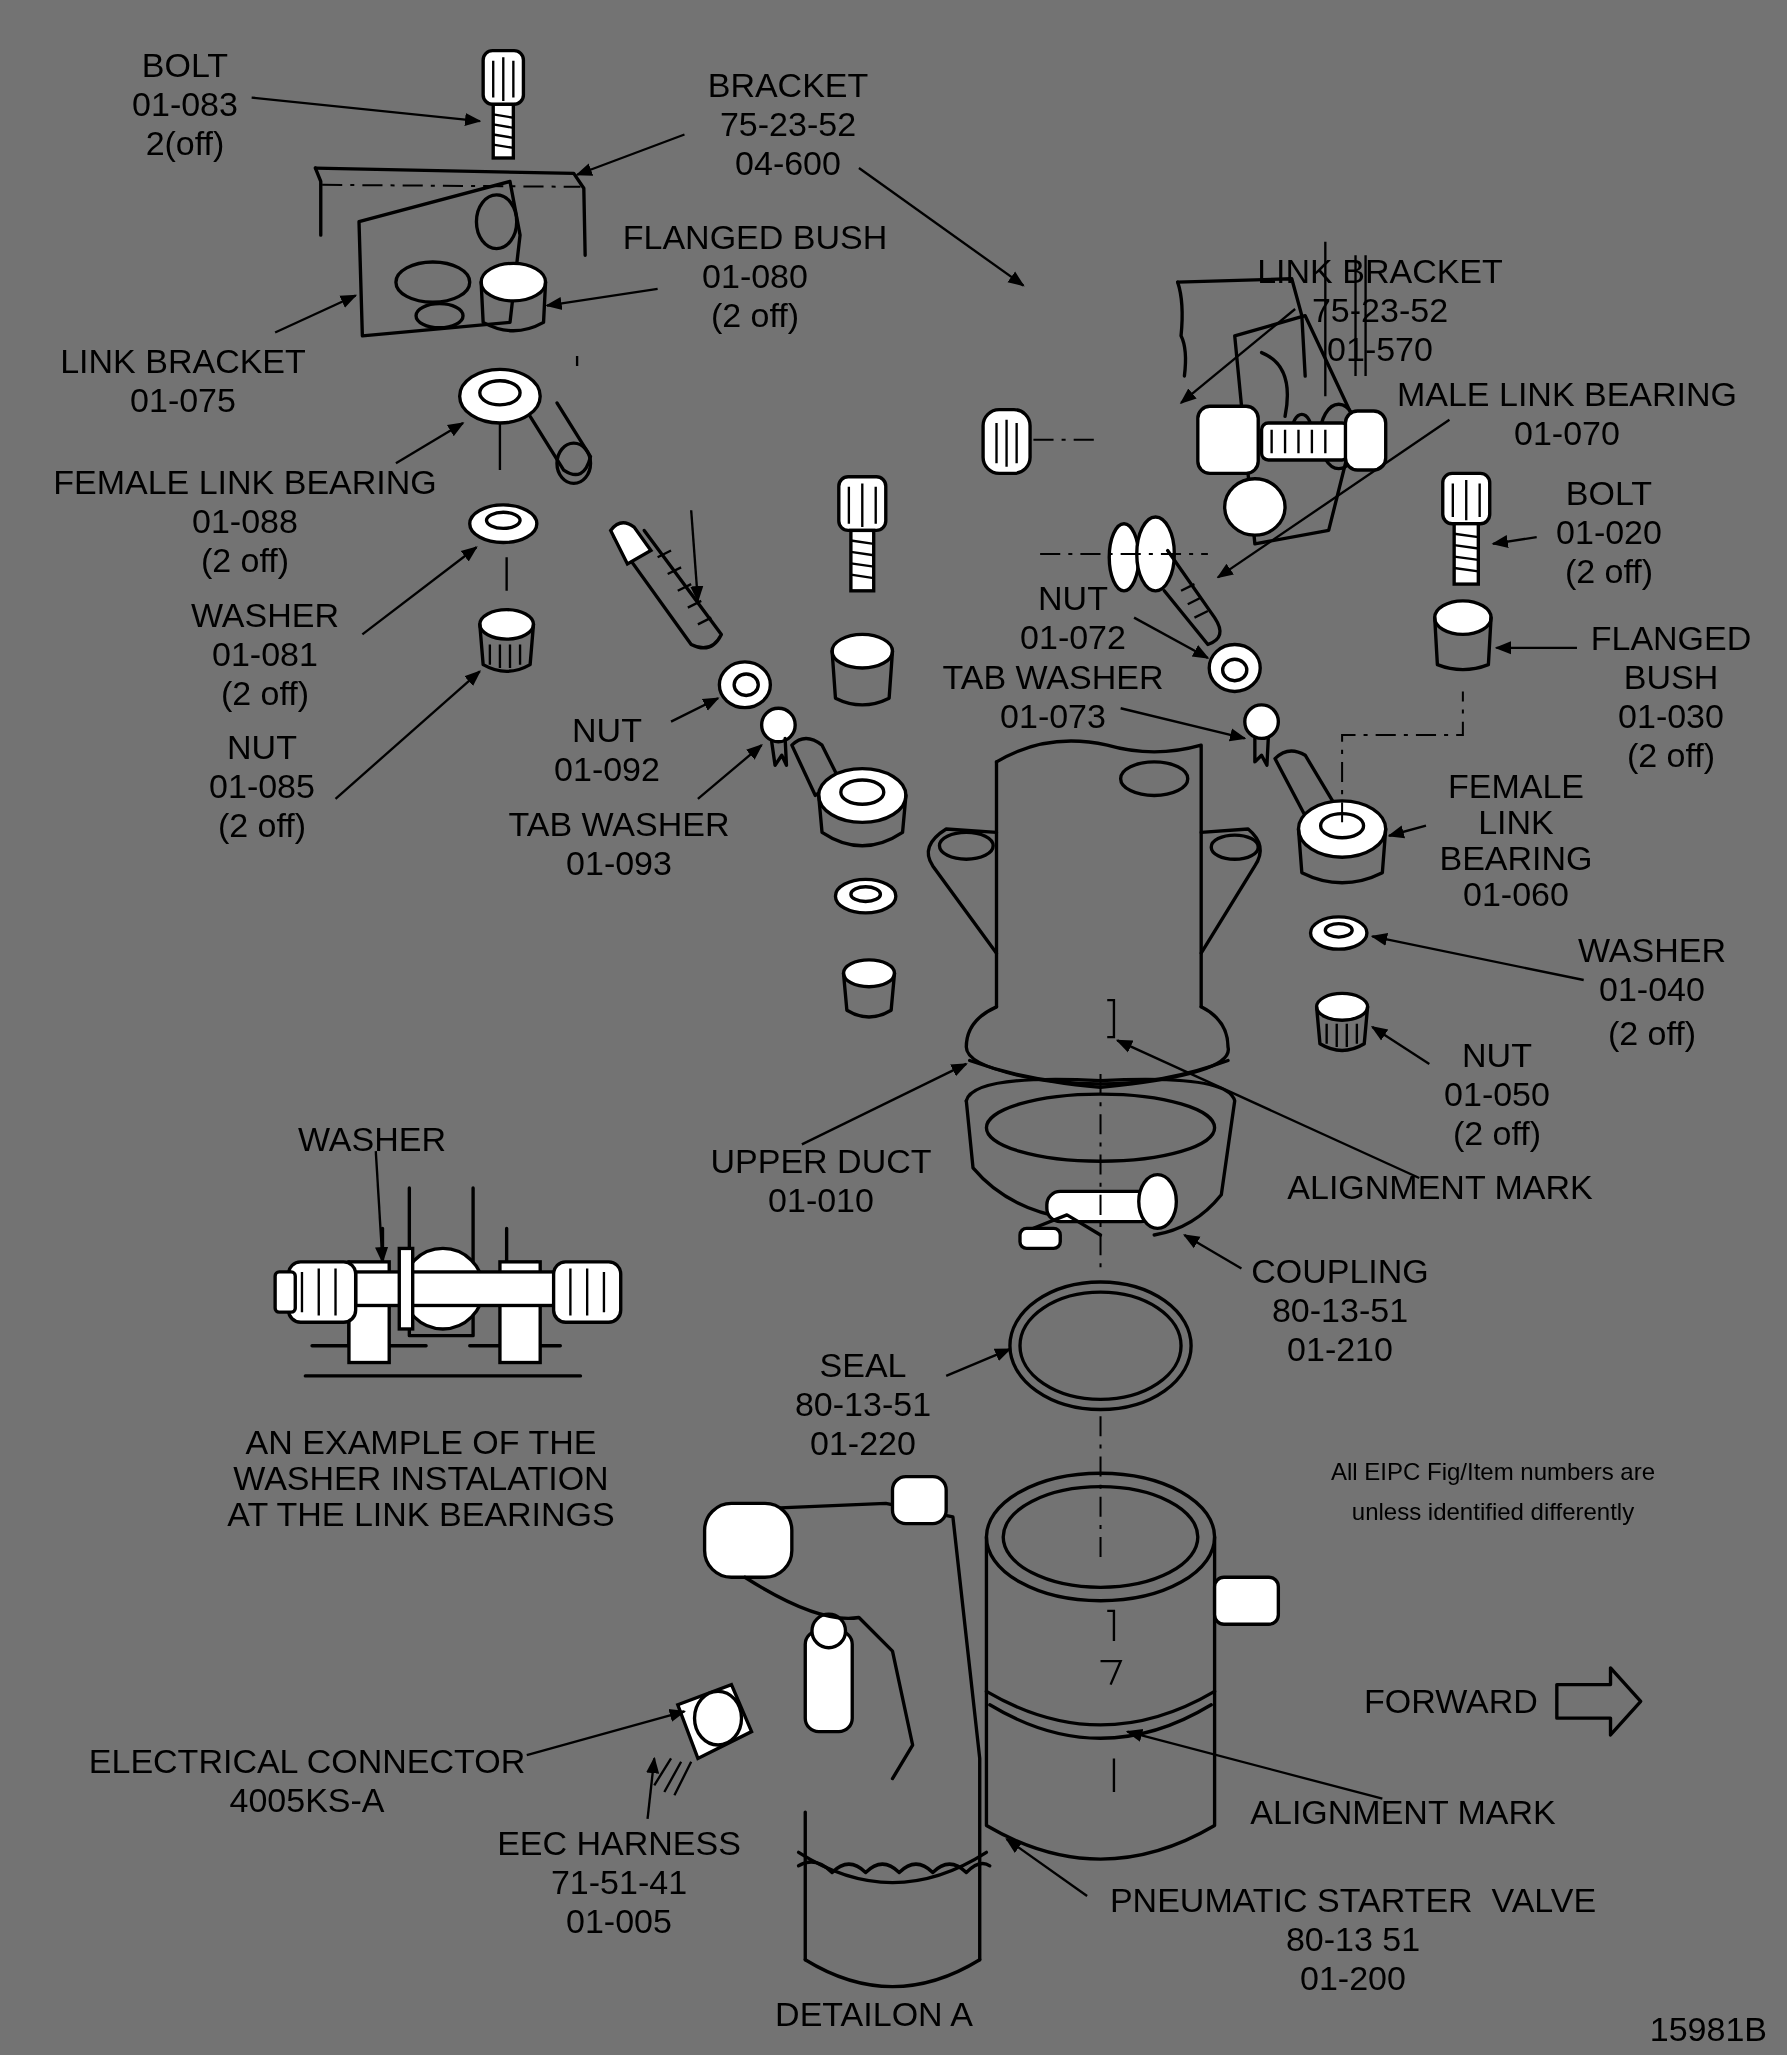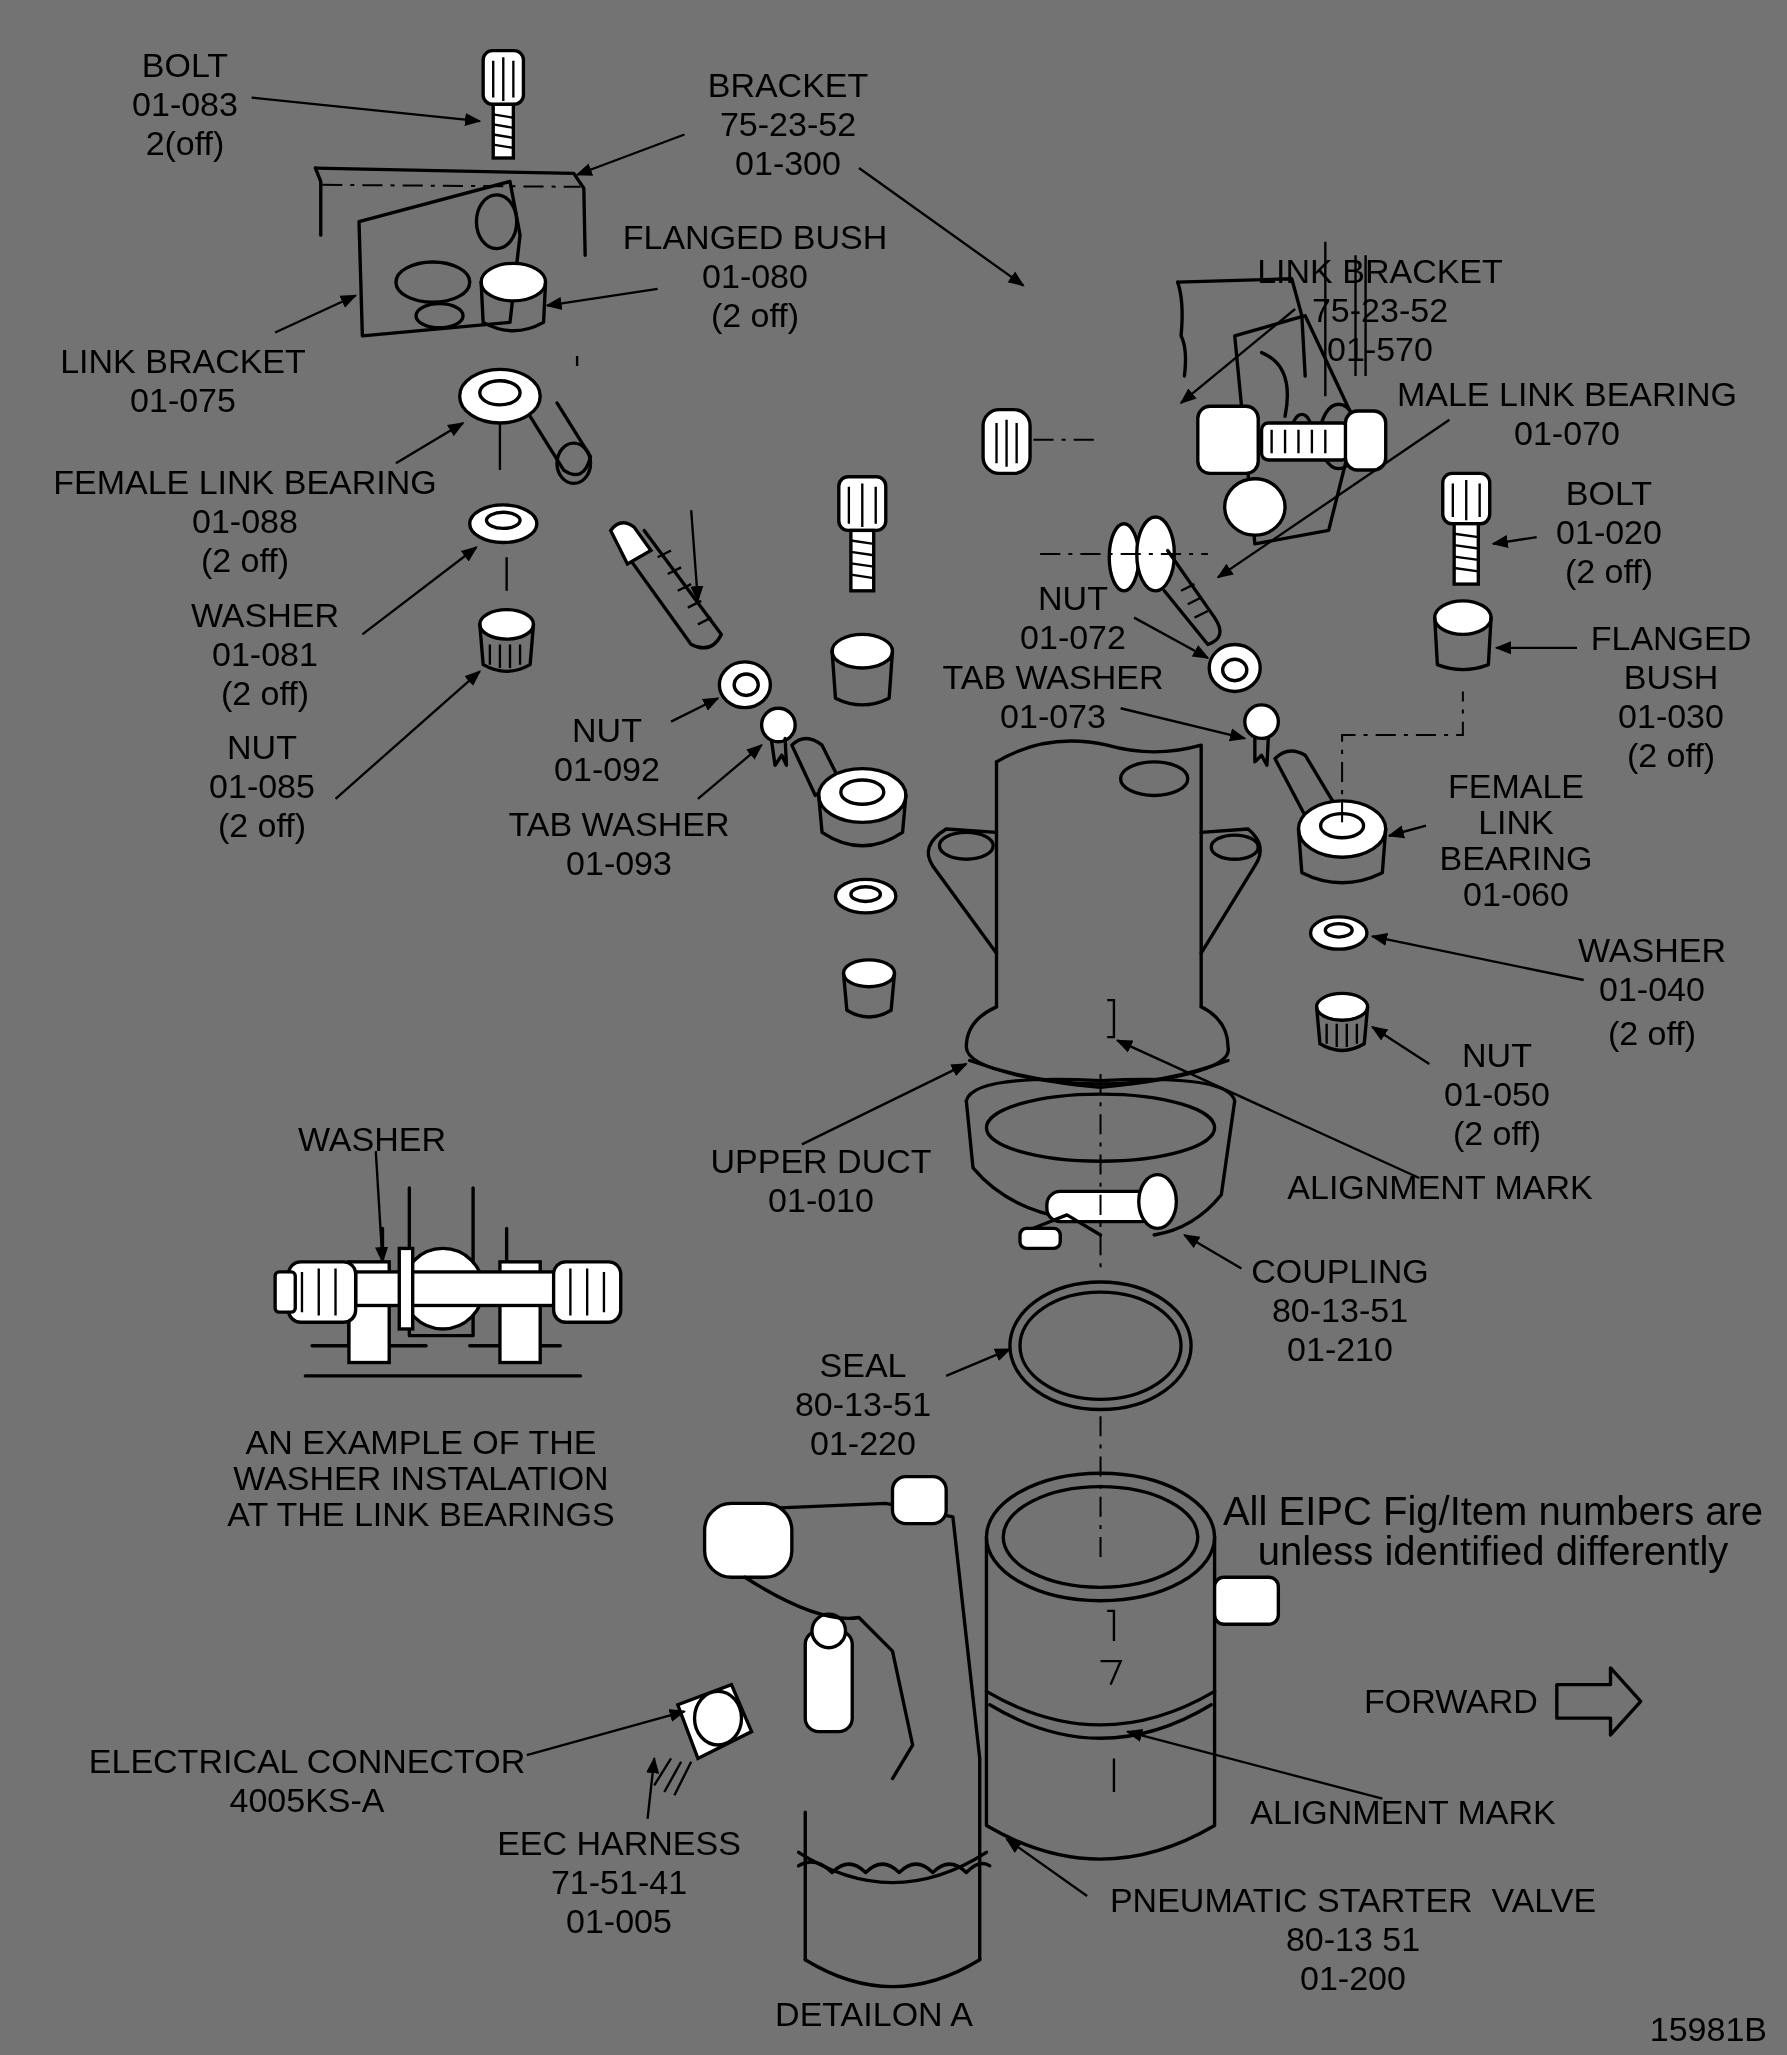--- a/index.html
+++ b/index.html
@@ -6,21 +6,21 @@
   #canvas { position:relative; width:1787px; height:2056px; background:#737373; overflow:hidden;padding-left:28px; }
   #art { position:absolute; left:0; top:0; width:1787px; height:2056px; }
   .lbl {
     position:absolute; transform:translateX(-50%);
     font-family:"Liberation Sans", sans-serif; font-size:34px; line-height:39px;
     color:#000; text-align:center; white-space:nowrap;
   }
   .lbl .line { display:block; }
   .lbl.left { transform:none; text-align:left; }
   .lbl.right { transform:translateX(-100%); text-align:right;margin-left:6px; }
-  .note { font-size:40px; line-height:40px;margin-top:39px; }
+  .note { font-size:24px; line-height:40px; }
   svg .s { fill:none; stroke:#000; stroke-width:5; stroke-linecap:round; stroke-linejoin:round; }
   svg .t { fill:none; stroke:#000; stroke-width:3.5; }
   svg .d { fill:none; stroke:#000; stroke-width:3; stroke-dasharray:30 12 6 12; }
   svg .w { fill:#fff; stroke:#000; stroke-width:5; }
   svg .ah { fill:#000; }
 </style>
 </head>
 <body>
 
 <div id="canvas">
@@ -282,21 +282,21 @@
   </svg>
 
   <div class="lbl" style="left:185px;top:46px">
     <span class="line">BOLT</span>
     <span class="line">01-083</span>
     <span class="line">2(off)</span>
   </div>
   <div class="lbl" style="left:788px;top:66px">
     <span class="line">BRACKET</span>
     <span class="line">75-23-52</span>
-    <span class="line">01-300</span>
+    <span class="line">04-600</span>
   </div>
   <div class="lbl" style="left:755px;top:218px">
     <span class="line">FLANGED BUSH</span>
     <span class="line">01-080</span>
     <span class="line">(2 off)</span>
   </div>
   <div class="lbl" style="left:183px;top:342px">
     <span class="line">LINK BRACKET</span>
     <span class="line">01-075</span>
   </div>

